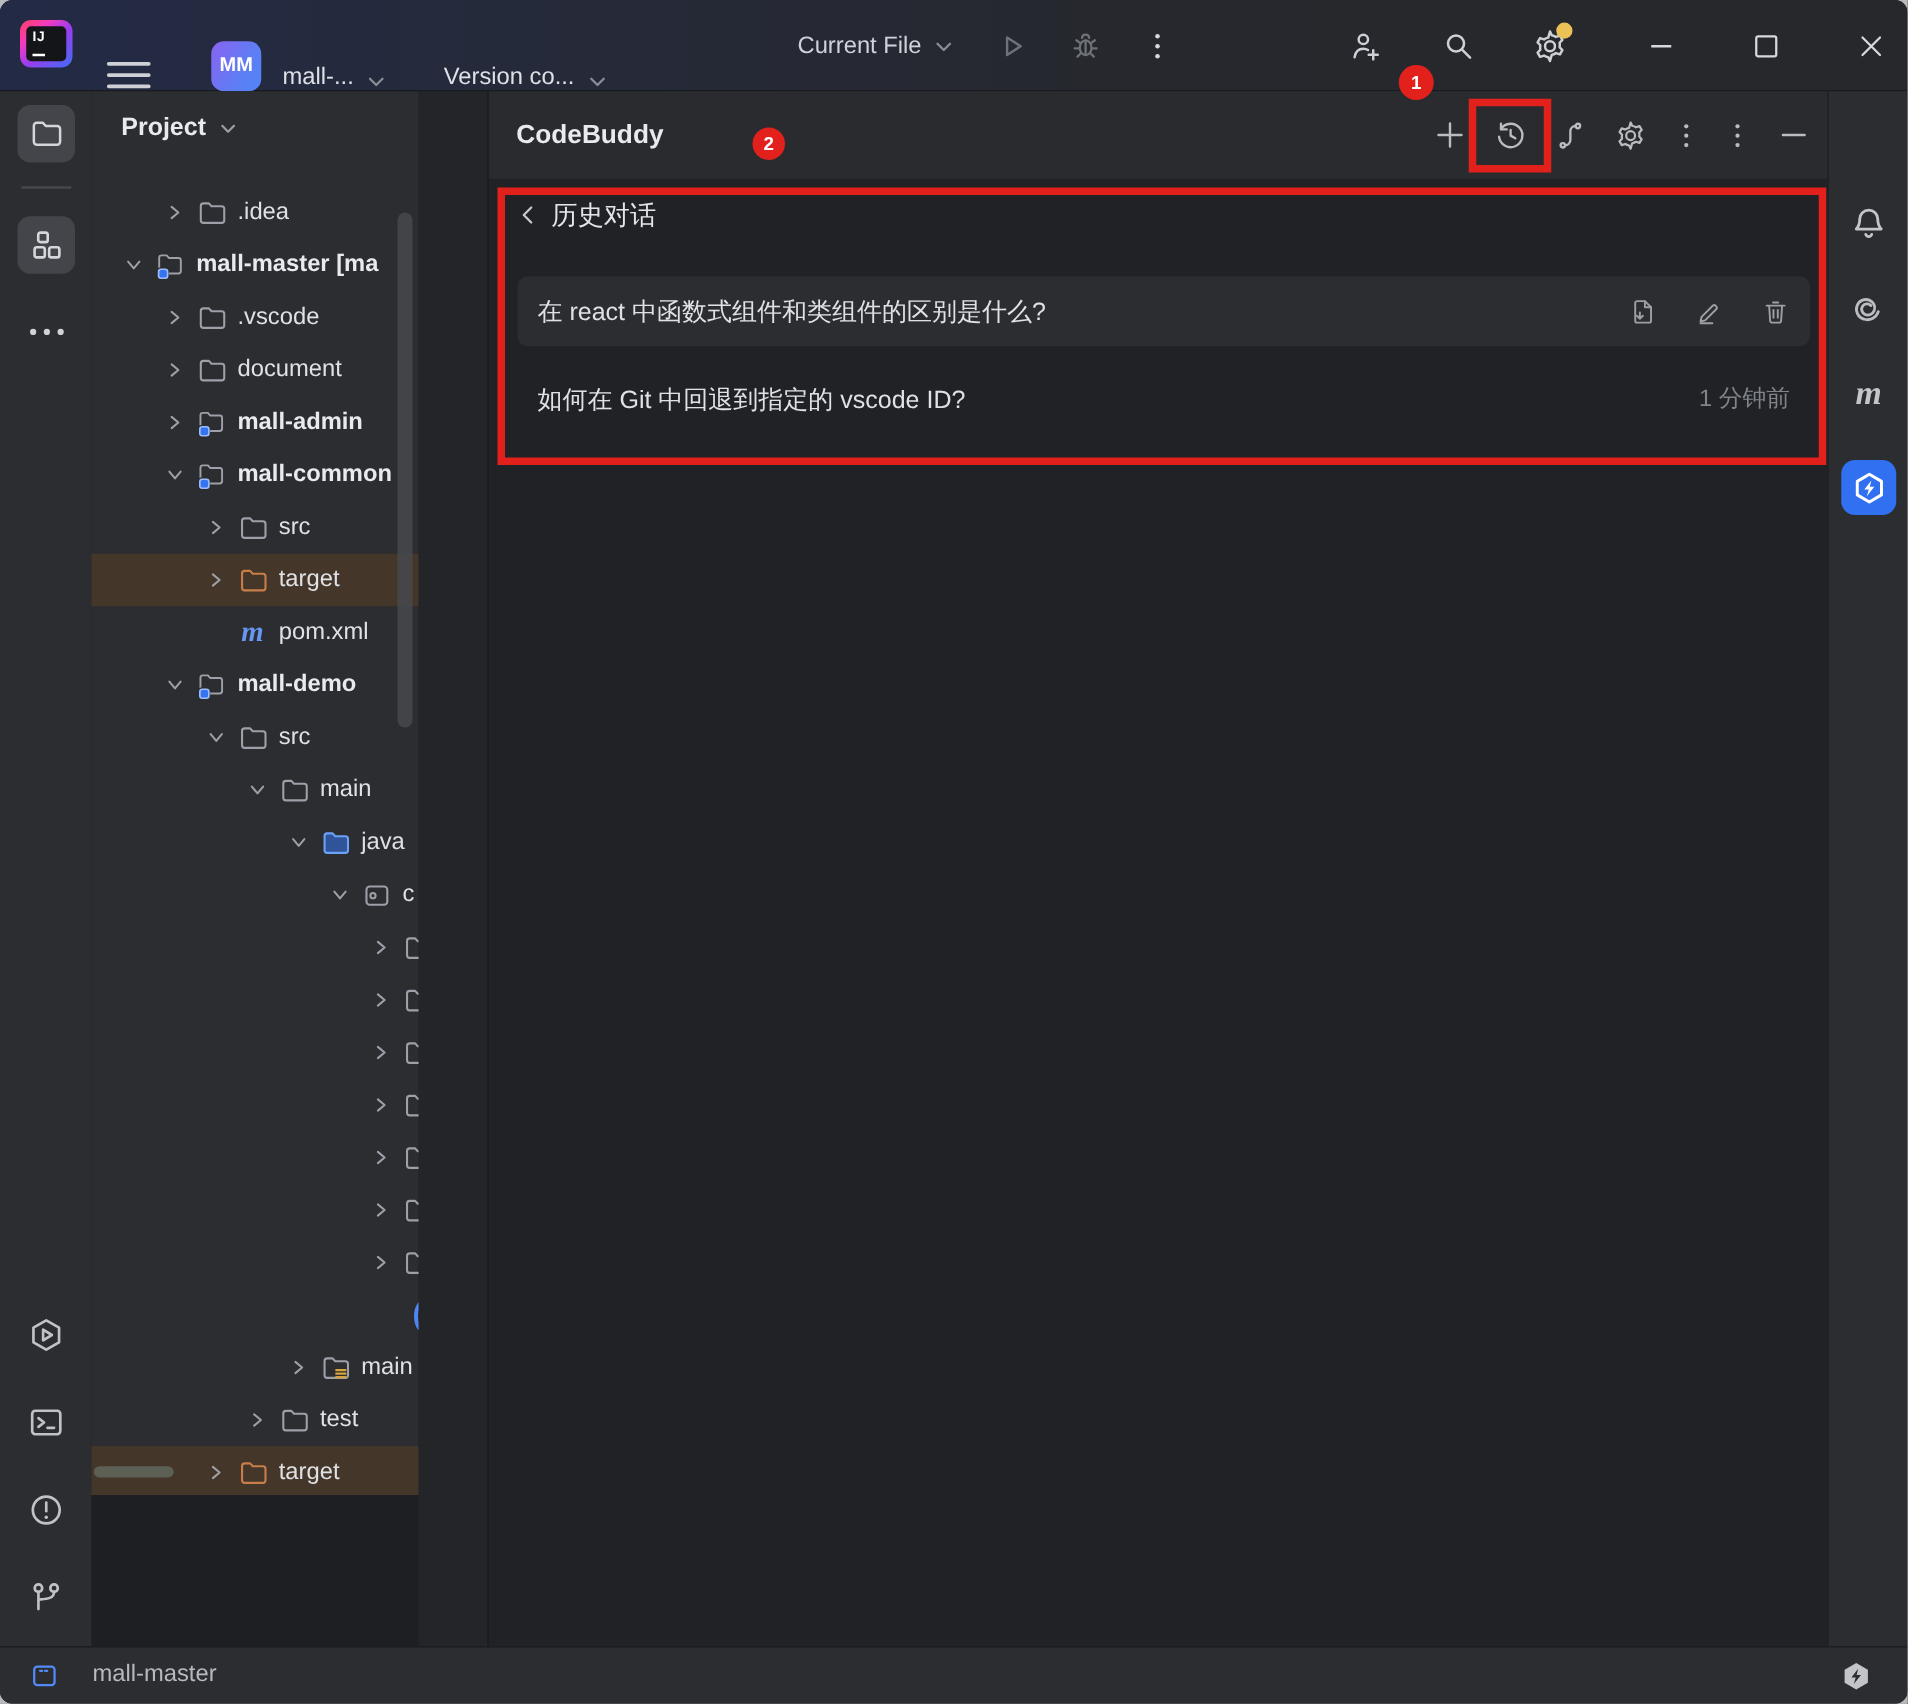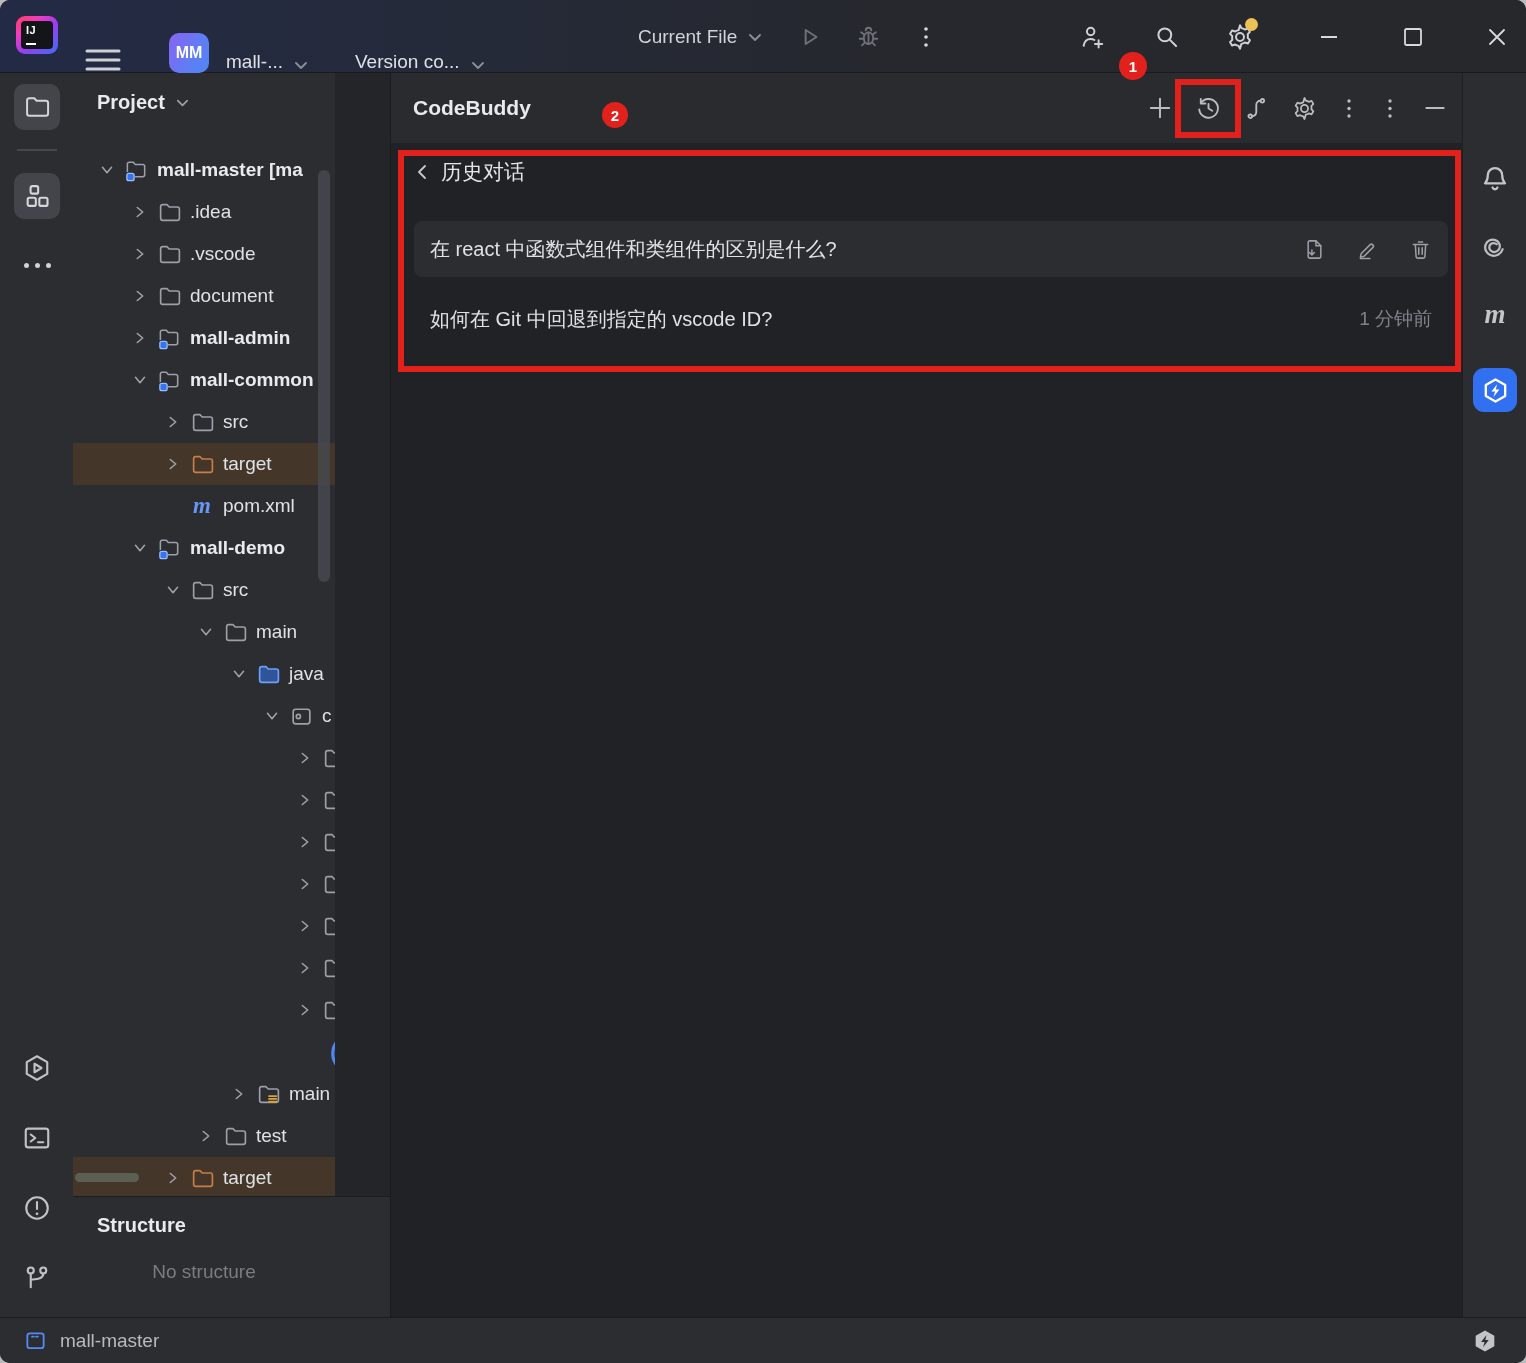--- a/index.html
+++ b/index.html
@@ -77,21 +77,21 @@
   .hist-time{margin-left:auto;font-size:19px;color:#7f838a;}
 
   
   .rightbar{position:absolute;left:1462px;top:73px;width:64px;height:1244px;background:#2b2d30;border-left:1px solid #1e1f22;}
   .rb-item{position:absolute;left:0;width:64px;display:flex;justify-content:center;cursor:pointer;}
   .rb-m{font-style:italic;font-weight:700;font-size:27px;color:#c3c5c9;font-family:"Liberation Serif","DejaVu Serif",serif;}
   .cb-logo{width:44px;height:44px;border-radius:11px;background:#3170f1;display:flex;align-items:center;justify-content:center;}
 
   
   .statusbar{position:absolute;left:0;top:1317px;width:1526px;height:46px;background:#2b2d30;border-top:1px solid #1a1b1c;display:flex;align-items:center;}
-  .sb-left{display:flex;align-items:center;gap:13px;margin-left:24px;cursor:pointer;}
+  .sb-left{display:flex;gap:27px;margin-left:24px;cursor:pointer;}
   .sb-name{font-size:19px;color:#b6b9bf;}
   .sb-right{margin-left:auto;margin-right:28px;display:flex;align-items:center;cursor:pointer;}
 
   
   .anno-badge{position:absolute;border-radius:50%;background:#e3211c;color:#fff;display:flex;align-items:center;justify-content:center;font-size:15px;font-weight:700;z-index:20;}
   .anno-badge.b1{left:1119px;top:52px;width:28px;height:28px;}
   .anno-badge.b2{left:602px;top:102px;width:26px;height:26px;}
   .anno-box{position:absolute;left:398px;top:150px;width:1063px;height:222px;border:6px solid #e3211c;z-index:10;pointer-events:none;}
 </style>
 </head>
@@ -276,47 +276,47 @@
   <div class="project-panel">
     <div class="pp-header">
       <span class="pp-title">Project</span>
       <span>
           <svg width="15" height="15" viewBox="0 0 16 16">
             <polyline points="3,6 8,11 13,6" fill="none" stroke="#9da0a8" stroke-width="1.8" stroke-linecap="round" stroke-linejoin="round"></polyline>
           </svg>
         </span>
     </div>
     <div class="tree" id="tree">
+        <div class="tree-row" style="padding-left: 57px;">
+          <span class="chev">
+            <svg width="18" height="18" viewBox="0 0 20 20">
+              <polyline points="7,5 13,10 7,15" fill="none" stroke="#9da0a8" stroke-width="1.8" stroke-linecap="round" stroke-linejoin="round"></polyline>
+            </svg>
+          </span>
+          <span class="ticon">
+            <svg width="25" height="25" viewBox="0 0 24 24">
+              <path d="M3.5 6.5c0-1.1.9-2 2-2h4.2l2 2.2h7.8c1.1 0 2 .9 2 2v8.8c0 1.1-.9 2-2 2h-14c-1.1 0-2-.9-2-2z" fill="none" stroke="#9da0a8" stroke-width="1.6" stroke-linejoin="round"></path>
+            </svg>
+          </span>
+          <span class="tlabel">.idea</span>
+        </div>
         <div class="tree-row bold" style="padding-left: 24px;">
           <span class="chev">
             <svg width="18" height="18" viewBox="0 0 20 20">
               <polyline points="5,7 10,13 15,7" fill="none" stroke="#9da0a8" stroke-width="1.8" stroke-linecap="round" stroke-linejoin="round"></polyline>
             </svg>
           </span>
           <span class="ticon">
             <svg width="25" height="25" viewBox="0 0 26 26">
               <path d="M3.5 6.5c0-1.1.9-2 2-2h4.2l2 2.2h7.8c1.1 0 2 .9 2 2v8.8c0 1.1-.9 2-2 2h-14c-1.1 0-2-.9-2-2z" fill="none" stroke="#9da0a8" stroke-width="1.6" stroke-linejoin="round"></path>
               <rect x="1.5" y="14.5" width="10" height="10" rx="2.5" fill="#2b2d30"></rect>
               <rect x="3" y="16" width="7.5" height="7.5" rx="2" fill="#3574f0" stroke="#9cbcfa" stroke-width="1.4"></rect>
             </svg>
           </span>
           <span class="tlabel">mall-master [ma</span>
-        </div>
-        <div class="tree-row" style="padding-left: 57px;">
-          <span class="chev">
-            <svg width="18" height="18" viewBox="0 0 20 20">
-              <polyline points="7,5 13,10 7,15" fill="none" stroke="#9da0a8" stroke-width="1.8" stroke-linecap="round" stroke-linejoin="round"></polyline>
-            </svg>
-          </span>
-          <span class="ticon">
-            <svg width="25" height="25" viewBox="0 0 24 24">
-              <path d="M3.5 6.5c0-1.1.9-2 2-2h4.2l2 2.2h7.8c1.1 0 2 .9 2 2v8.8c0 1.1-.9 2-2 2h-14c-1.1 0-2-.9-2-2z" fill="none" stroke="#9da0a8" stroke-width="1.6" stroke-linejoin="round"></path>
-            </svg>
-          </span>
-          <span class="tlabel">.idea</span>
         </div>
         <div class="tree-row" style="padding-left: 57px;">
           <span class="chev">
             <svg width="18" height="18" viewBox="0 0 20 20">
               <polyline points="7,5 13,10 7,15" fill="none" stroke="#9da0a8" stroke-width="1.8" stroke-linecap="round" stroke-linejoin="round"></polyline>
             </svg>
           </span>
           <span class="ticon">
             <svg width="25" height="25" viewBox="0 0 24 24">
               <path d="M3.5 6.5c0-1.1.9-2 2-2h4.2l2 2.2h7.8c1.1 0 2 .9 2 2v8.8c0 1.1-.9 2-2 2h-14c-1.1 0-2-.9-2-2z" fill="none" stroke="#9da0a8" stroke-width="1.6" stroke-linejoin="round"></path>
@@ -605,24 +605,20 @@
             </svg>
           </span>
           <span class="tlabel">target</span>
           <div class="hthumb"></div>
         </div>
       </div>
     <div class="vscroll"></div>
   </div>
   <div class="pp-gap"></div>
 
-  <div class="structure-panel">
-    <div class="st-header">Structure</div>
-    <div class="st-empty">No structure</div>
-  </div>
 
   <div class="cb-panel">
     <div class="cb-header">
       <span class="cb-title">CodeBuddy</span>
       <div class="cb-actions">
         <button class="cb-icon">
           <span>
               <svg width="26" height="26" viewBox="0 0 24 24">
                 <path d="M12 3.5v17M3.5 12h17" stroke="#b9bcc1" stroke-width="1.8" stroke-linecap="round" fill="none"></path>
               </svg>

